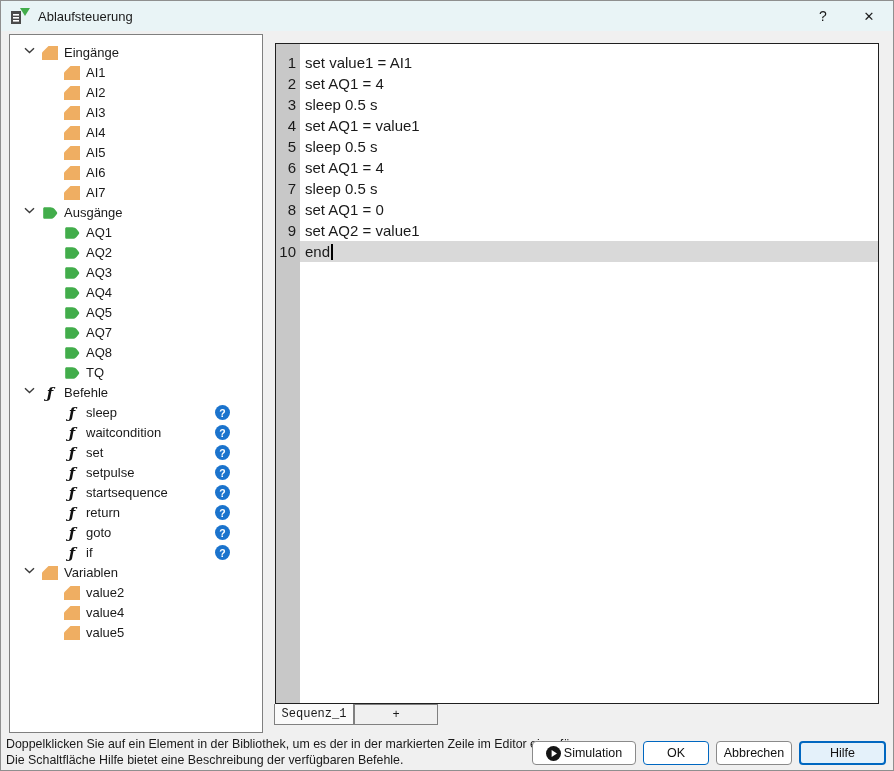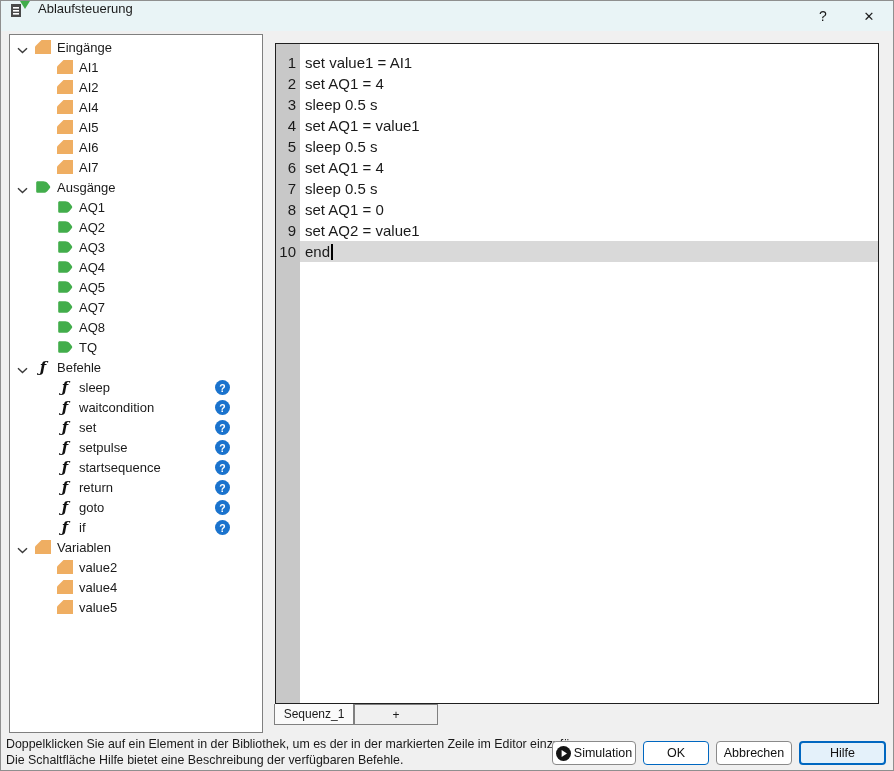--- a/index.html
+++ b/index.html
@@ -6,35 +6,35 @@
   *{box-sizing:border-box;}
   .window{
     position:relative;width:894px;height:771px;
     background:#f0f0f0;border:1px solid #8f8f8f;
     font-family:"Liberation Sans",sans-serif;color:#1a1a1a;overflow:hidden;
   }
   
   .titlebar{
     position:absolute;left:0;top:0;right:0;height:30px;
     background:var(--titlebar-bg,#e9f4f6);
-    display:flex;padding-left:9px;
+    display:flex;align-items:center;padding-left:9px;
   }
   .app-icon{width:20px;height:17px;display:inline-flex;margin-right:8px;}
   .title-text{font-size:13px;}
   .tb-btn{width:44px;height:30px;display:flex;align-items:center;justify-content:center;
     font-size:14px;cursor:default;}
   .tb-btn.close{width:48px;font-size:13px;}
   .tb-spacer{margin-left:auto;}
   
   .tree-panel{
     position:absolute;left:8px;top:33px;width:254px;height:699px;
     background:#ffffff;border:1px solid #7f7f7f;overflow:hidden;
     padding-top:5px;font-size:13px;
   }
-  .trow{display:flex;align-items:flex-start;height:20px;padding-left:7px;}
+  .trow{display:flex;align-items:flex-end;height:20px;padding-left:14px;}
   .chev{width:12px;height:20px;display:inline-flex;align-items:center;margin-right:6px;}
   .child-spacer{width:40px;flex:0 0 40px;}
   .ticon{width:16px;height:14px;display:inline-flex;align-items:center;margin-right:6px;flex:0 0 16px;}
   .ficon{
     width:16px;flex:0 0 16px;margin-right:6px;text-align:center;
     font-family:"DejaVu Serif",serif;font-style:italic;font-weight:600;
     font-size:15px;line-height:14px;color:#111;
   }
   .tlabel{white-space:nowrap;}
   .qicon{
@@ -56,34 +56,34 @@
   .lines{position:absolute;left:0;top:8px;right:0;}
   .eline{display:flex;height:21px;align-items:center;font-size:15px;}
   .lno{width:24px;flex:0 0 24px;text-align:right;padding-right:4px;position:relative;z-index:1;}
   .code{flex:1;padding-left:5px;white-space:pre;height:21px;display:flex;align-items:center;}
   .eline.active .code{background:var(--active-line-bg,#d9d9d9);}
   .caret{display:inline-block;width:1.5px;height:16px;background:#000;margin-left:1px;}
   
   .tabs{position:absolute;left:273px;top:703px;display:flex;}
   .tab{
     height:21px;display:flex;align-items:center;justify-content:center;
-    font-size:12px;border:1px solid #808080;background:#f0f0f0;
+    font-size:12px;border:1px solid #808080;background:#f0f0f0;font-family:Liberation Mono, monospace;
   }
   .tab.active{width:80px;border-top:none;background:#fafafa;}
   .tab.plus{width:84px;}
   
   .status{position:absolute;left:5px;top:735px;font-size:12.4px;line-height:16px;white-space:nowrap;}
   
   .btnrow{position:absolute;right:7px;top:740px;display:flex;gap:7px;align-items:center;}
   .btn{
     height:24px;border-radius:4px;background:#fff;border:1px solid #8a8a8a;
     font-family:"Liberation Sans",sans-serif;font-size:12.5px;color:#111;
     display:flex;align-items:center;justify-content:center;padding:0 8px;
   }
-  .btn.sim{width:84px;gap:3px;}
+  .btn.sim{width:104px;gap:3px;}
   .btn.ok{width:66px;border:1px solid var(--button-blue,#0067c0);}
   .btn.cancel{width:76px;}
   .btn.help{width:87px;border:2px solid var(--button-blue,#0067c0);background:#e4f1fa;}
   .playdot{width:15px;height:15px;flex:0 0 15px;display:inline-flex;}
 </style>
 </head>
 <body>
 
 <div class="window">
 
@@ -135,20 +135,29 @@
         </span>
         <span class="tlabel">AI2</span>
       </div>
       <div class="trow">
         <span class="child-spacer"></span>
         <span class="ticon">
           <svg width="16" height="14" viewBox="0 0 16 14">
             <polygon points="6.5,0 16,0 16,14 0,14 0,6.5" fill="#efae62"></polygon>
           </svg>
         </span>
+        <span class="tlabel">AI3</span>
+      </div>
+      <div class="trow">
+        <span class="child-spacer"></span>
+        <span class="ticon">
+          <svg width="16" height="14" viewBox="0 0 16 14">
+            <polygon points="6.5,0 16,0 16,14 0,14 0,6.5" fill="#efae62"></polygon>
+          </svg>
+        </span>
         <span class="tlabel">AI4</span>
       </div>
       <div class="trow">
         <span class="child-spacer"></span>
         <span class="ticon">
           <svg width="16" height="14" viewBox="0 0 16 14">
             <polygon points="6.5,0 16,0 16,14 0,14 0,6.5" fill="#efae62"></polygon>
           </svg>
         </span>
         <span class="tlabel">AI5</span>

